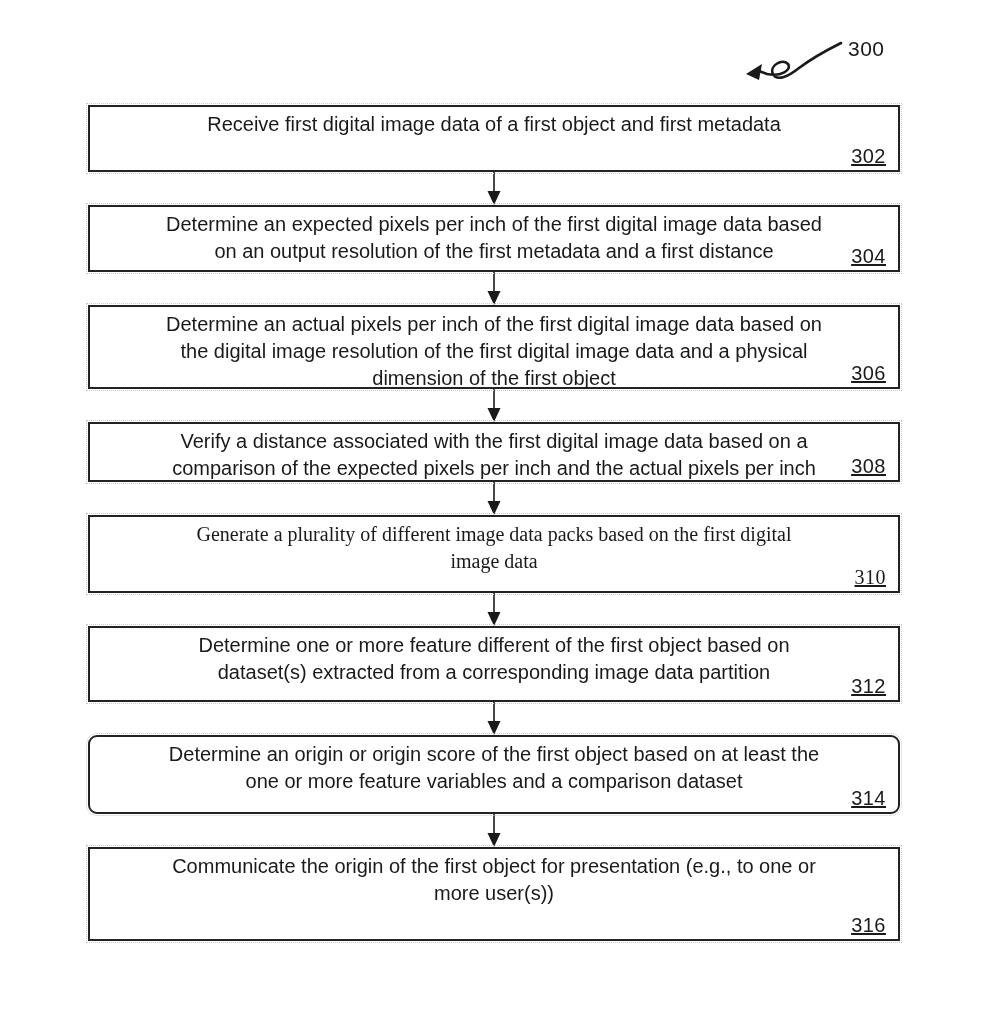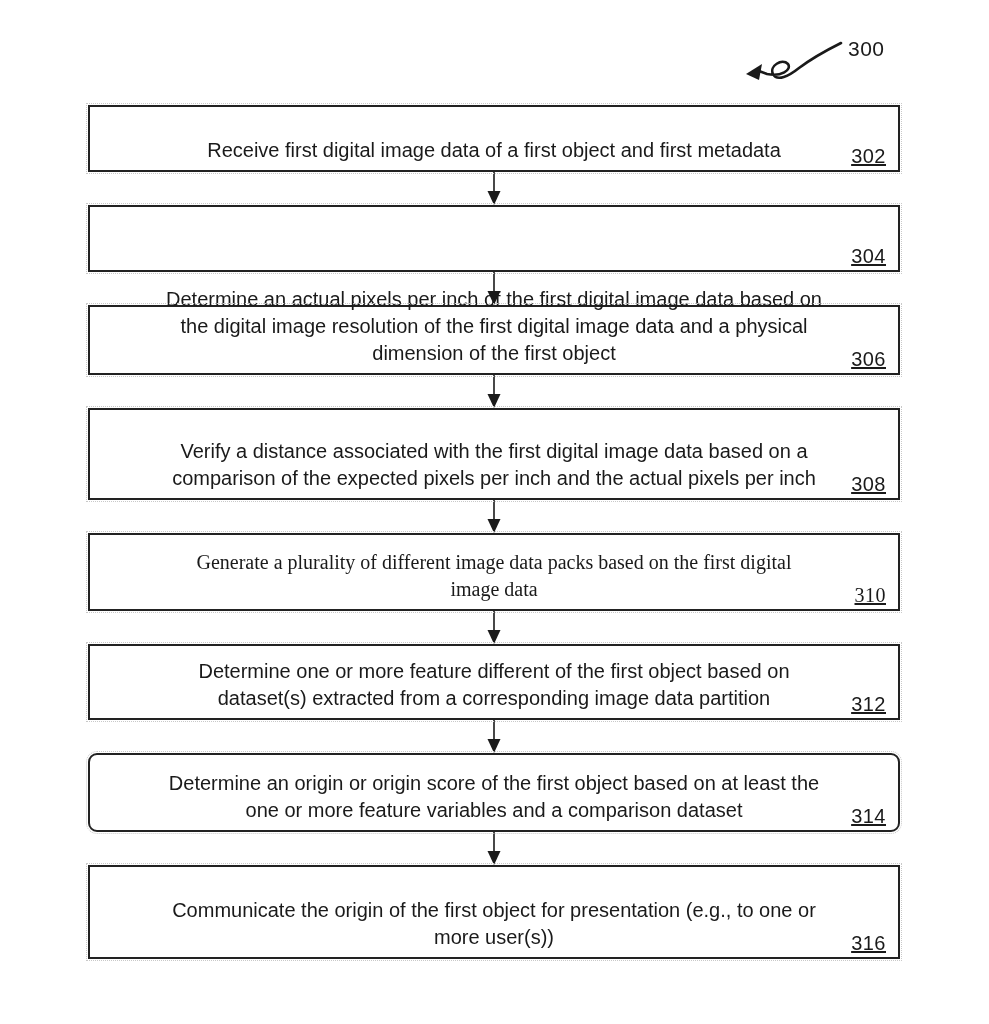--- a/index.html
+++ b/index.html
@@ -35,43 +35,43 @@
     align-items: stretch;
   }
   .step-box {
     position: relative;
     width: 812px;
     border: 2px solid #222222;
     outline: 1px dotted #c9c9c9;
     outline-offset: 1px;
     background: #ffffff;
     display: flex;
-    align-items: flex-end;
+    align-items: flex-start;
     justify-content: center;
     padding: 4px 26px 6px 26px;
   }
   .step-text {
     font-size: 20px;
     line-height: 27px;
     text-align: center;
     white-space: pre-line;
     width: 100%;
   }
   .step-num {
     position: absolute;
     right: 12px; bottom: 2px;
     font-size: 20px;
     text-decoration: underline;
     letter-spacing: 0.5px;
   }
   
   .h302 { height: 67px; }
   .h304 { height: 67px; }
-  .h306 { height: 70px; }
-  .h308 { height: 92px; }
+  .h306 { height: 84px; }
+  .h308 { height: 60px; }
   .h310 { height: 78px; font-family: Liberation Serif, serif; }
   .h312 { height: 76px; }
   .h314 { height: 79px; border-radius: 9px; }
   .h316 { height: 94px; }
 
   .arrow {
     height: 33px;
     display: flex;
     justify-content: center;
     align-items: stretch;
@@ -108,20 +108,22 @@
     </div>
 
     <div class="arrow">
       <svg width="20" height="33" viewBox="0 0 20 33">
           <line x1="10" y1="0" x2="10" y2="21" stroke="#1a1a1a" stroke-width="1.6"></line>
           <polygon points="3.5,19 16.5,19 10,33" fill="#1a1a1a"></polygon>
         </svg>
     </div>
 
     <div class="step-box h304">
+      <div class="step-text">Determine an expected pixels per inch of the first digital image data based
+on an output resolution of the first metadata and a first distance</div>
       <div class="step-num">304</div>
     </div>
 
     <div class="arrow">
       <svg width="20" height="33" viewBox="0 0 20 33">
           <line x1="10" y1="0" x2="10" y2="21" stroke="#1a1a1a" stroke-width="1.6"></line>
           <polygon points="3.5,19 16.5,19 10,33" fill="#1a1a1a"></polygon>
         </svg>
     </div>
 

